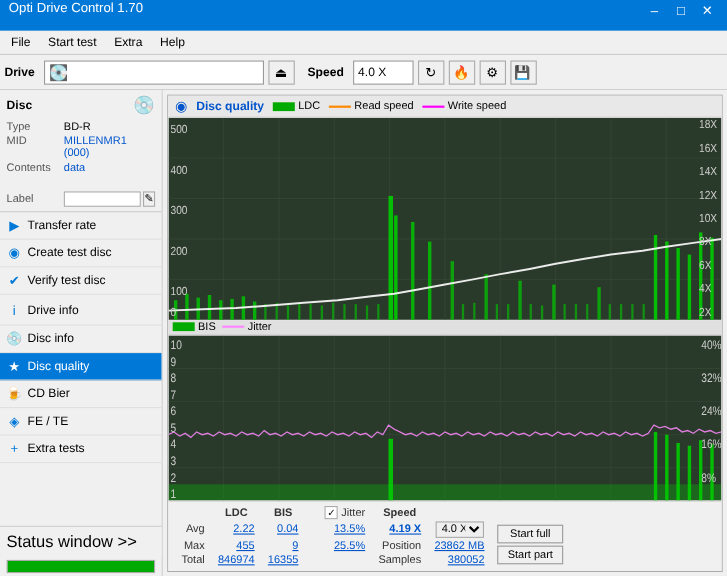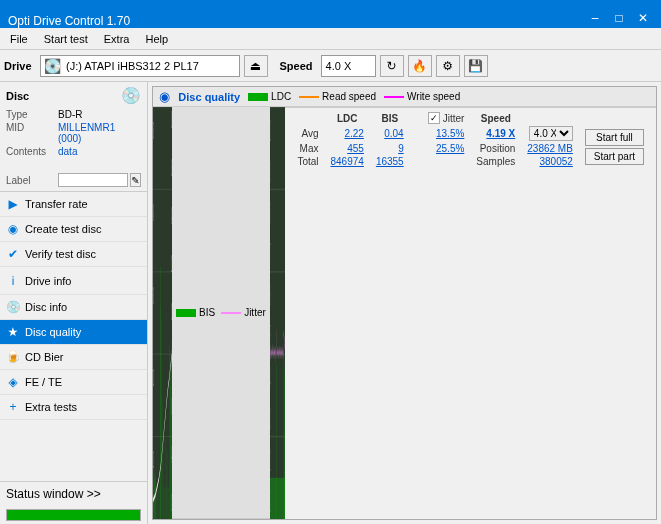--- a/index.html
+++ b/index.html
@@ -3,21 +3,21 @@
   <meta charset="utf-8">
   <style>
     * { box-sizing: border-box; margin: 0; padding: 0; }
     body { font-family: 'Segoe UI', Tahoma, Geneva, Verdana, sans-serif; font-size: 11px; background: #f0f0f0; width: 661px; height: 524px; overflow: hidden; }
     
     
     .title-bar {
       background: #0078d7;
       color: white;
       display: flex;
-      align-items: flex-end;
+      align-items: flex-start;
       justify-content: space-between;
       padding: 0 8px;
       height: 28px;
     }
     .title-bar-title { font-size: 12px; }
     .title-bar-controls { display: flex; gap: 4px; }
     .title-bar-btn {
       background: transparent;
       border: none;
       color: white;
@@ -161,21 +161,21 @@
 
     
     .sidebar-bottom {
       border-top: 1px solid #ccc;
     }
     .status-window-btn {
       display: flex;
       align-items: center;
       padding: 5px 6px;
       cursor: pointer;
-      font-size: 12px;
+      font-size: 15px;
       gap: 5px;
       background: #f0f0f0;
     }
     .progress-bar-container {
       padding: 3px 6px;
       display: flex;
       align-items: center;
       gap: 4px;
     }
     .progress-bar-outer {
@@ -217,21 +217,21 @@
     .chart-title { font-size: 11px; font-weight: bold; color: #0055cc; }
     .chart-legend { display: flex; align-items: center; gap: 8px; font-size: 10px; }
     .legend-item { display: flex; align-items: center; gap: 3px; }
     .legend-color { width: 20px; height: 2px; }
     .legend-color.ldc { background: #00aa00; height: 8px; }
     .legend-color.read { background: #ff8800; }
     .legend-color.write { background: #ff00ff; }
 
     .charts-wrap {
       display: flex;
-      flex-direction: row;
+      flex-direction: column;
       flex: 1;
       overflow: hidden;
     }
 
     svg.chart-svg {
       width: 100%;
       height: 100%;
     }
 
     
@@ -299,21 +299,20 @@
   <span class="menu-item">File</span>
   <span class="menu-item">Start test</span>
   <span class="menu-item">Extra</span>
   <span class="menu-item">Help</span>
 </div>
 
 <div class="toolbar">
   <span class="toolbar-label">Drive</span>
   <div class="drive-select">
     <span class="drive-icon">💽</span>
-    <span>(J:) ATAPI iHBS312  2 PL17</span>
   </div>
   <button class="toolbar-icon-btn">⏏</button>
   <span class="speed-label">Speed</span>
   <div class="speed-select">
     <span>4.0 X</span>
   </div>
   <button class="toolbar-icon-btn">↻</button>
   <button class="toolbar-icon-btn">🔥</button>
   <button class="toolbar-icon-btn">⚙</button>
   <button class="toolbar-icon-btn">💾</button>

